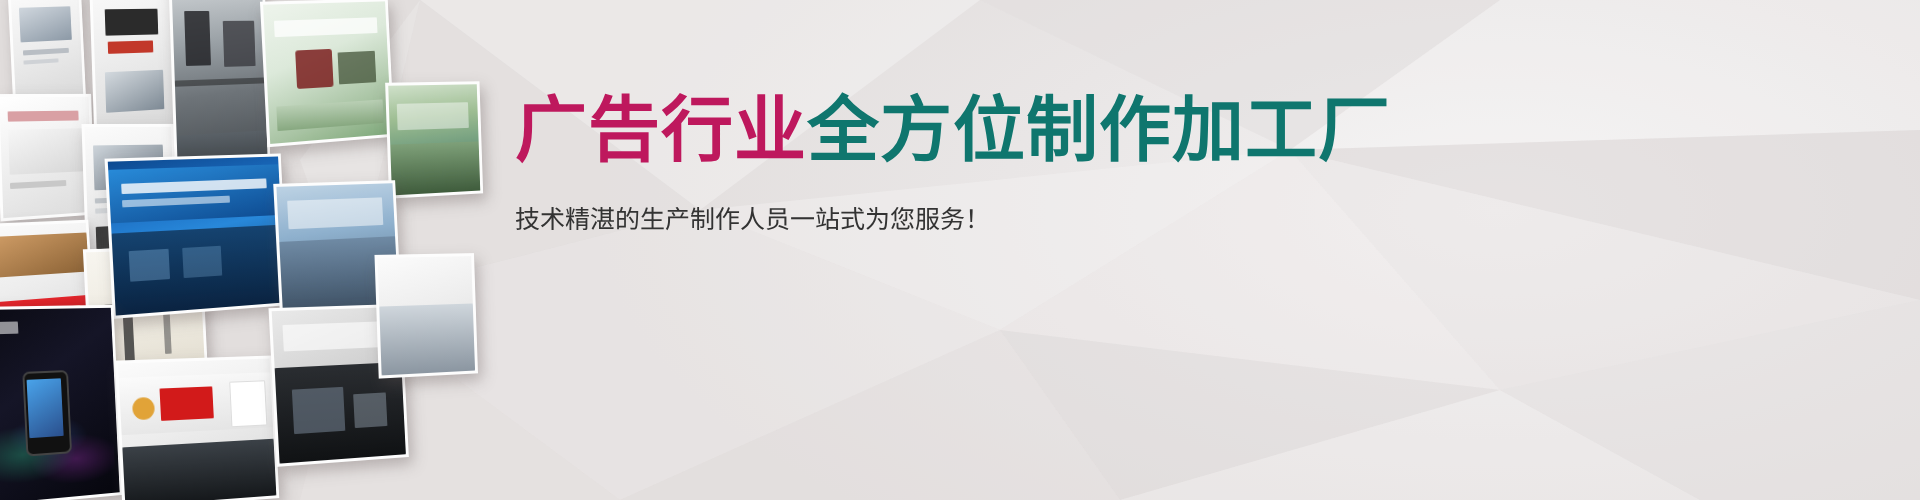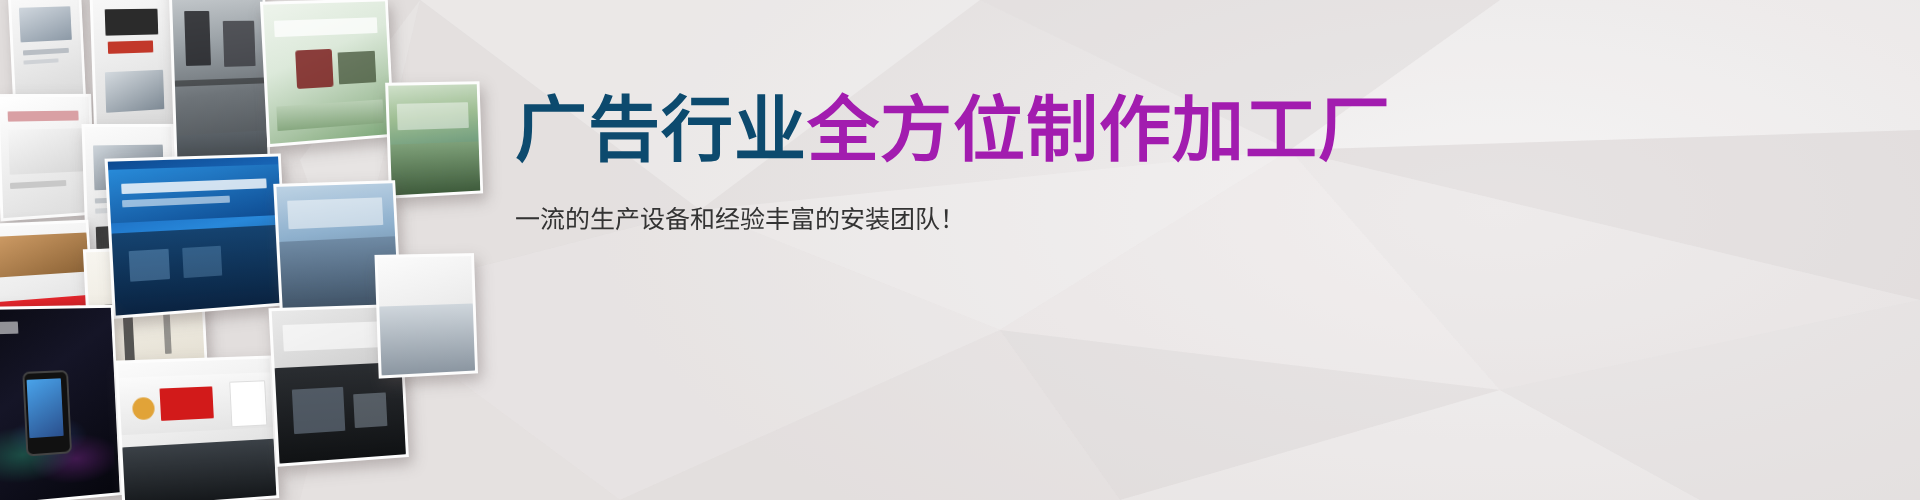--- a/index.html
+++ b/index.html
@@ -51,22 +51,22 @@
   .streak{position:absolute;opacity:.55;}
   .bar{position:absolute;border-radius:1px;}
 
   
   .textblock{position:absolute;left:515px;top:92px;width:980px;}
   .headline{
     font-size:72px;font-weight:700;line-height:1.06;
     letter-spacing:1px;white-space:nowrap;
     font-family:"DejaVu Sans","Liberation Sans",sans-serif;
   }
-  .hl-orange{color:#0c4a6e;}
-  .hl-blue{color:#a21caf;}
+  .hl-orange{color:#be185d;}
+  .hl-blue{color:#0f766e;}
   .sub{
     margin-top:30px;
     font-size:25px;line-height:1.72;color:#333333;font-weight:400;
     font-family:"DejaVu Sans","Liberation Sans",sans-serif;
   }
   .sub div{white-space:nowrap;}
 </style>
 </head>
 <body>
 
@@ -214,17 +214,17 @@
       <div class="bar" style="left:0;top:48px;width:96px;height:68px;background:linear-gradient(180deg,#cfd6dc,#8b96a1);"></div>
     </div>
 
   </div>
 
   <div class="textblock">
     <div class="headline">
       <span class="hl-orange">广告行业</span><span class="hl-blue">全方位制作加工厂</span>
     </div>
     <div class="sub">
-      <div>一流的生产设备和经验丰富的安装团队！</div>
+      <div>技术精湛的生产制作人员一站式为您服务！</div>
     </div>
   </div>
 
 </div>
 
 </body></html>

